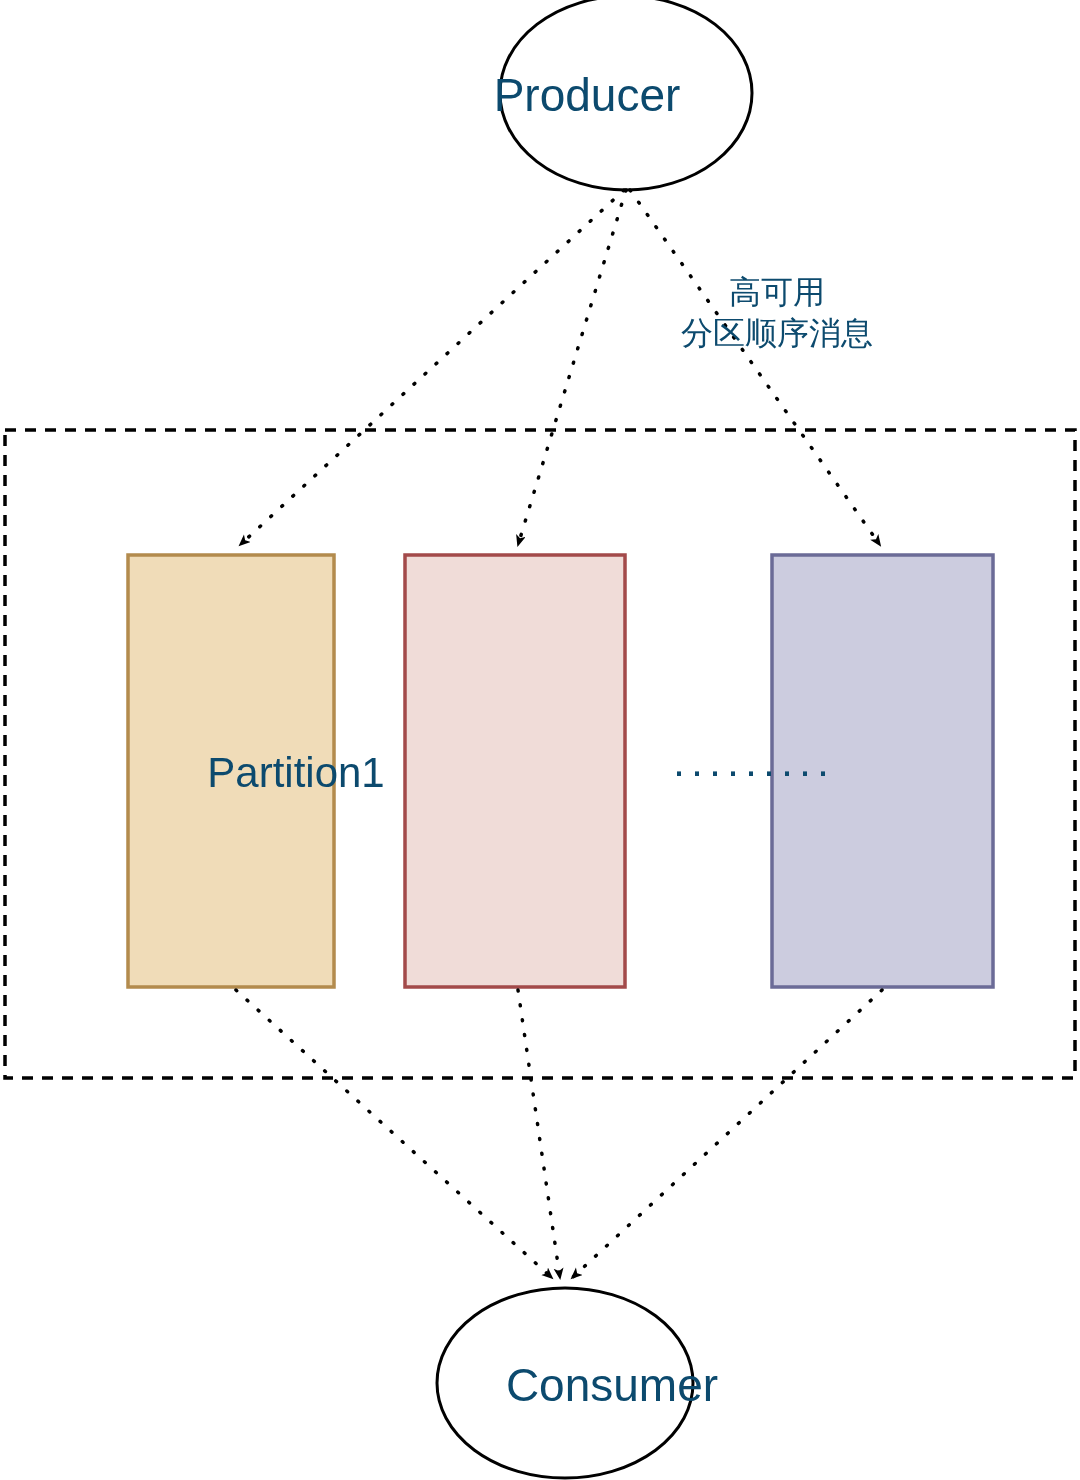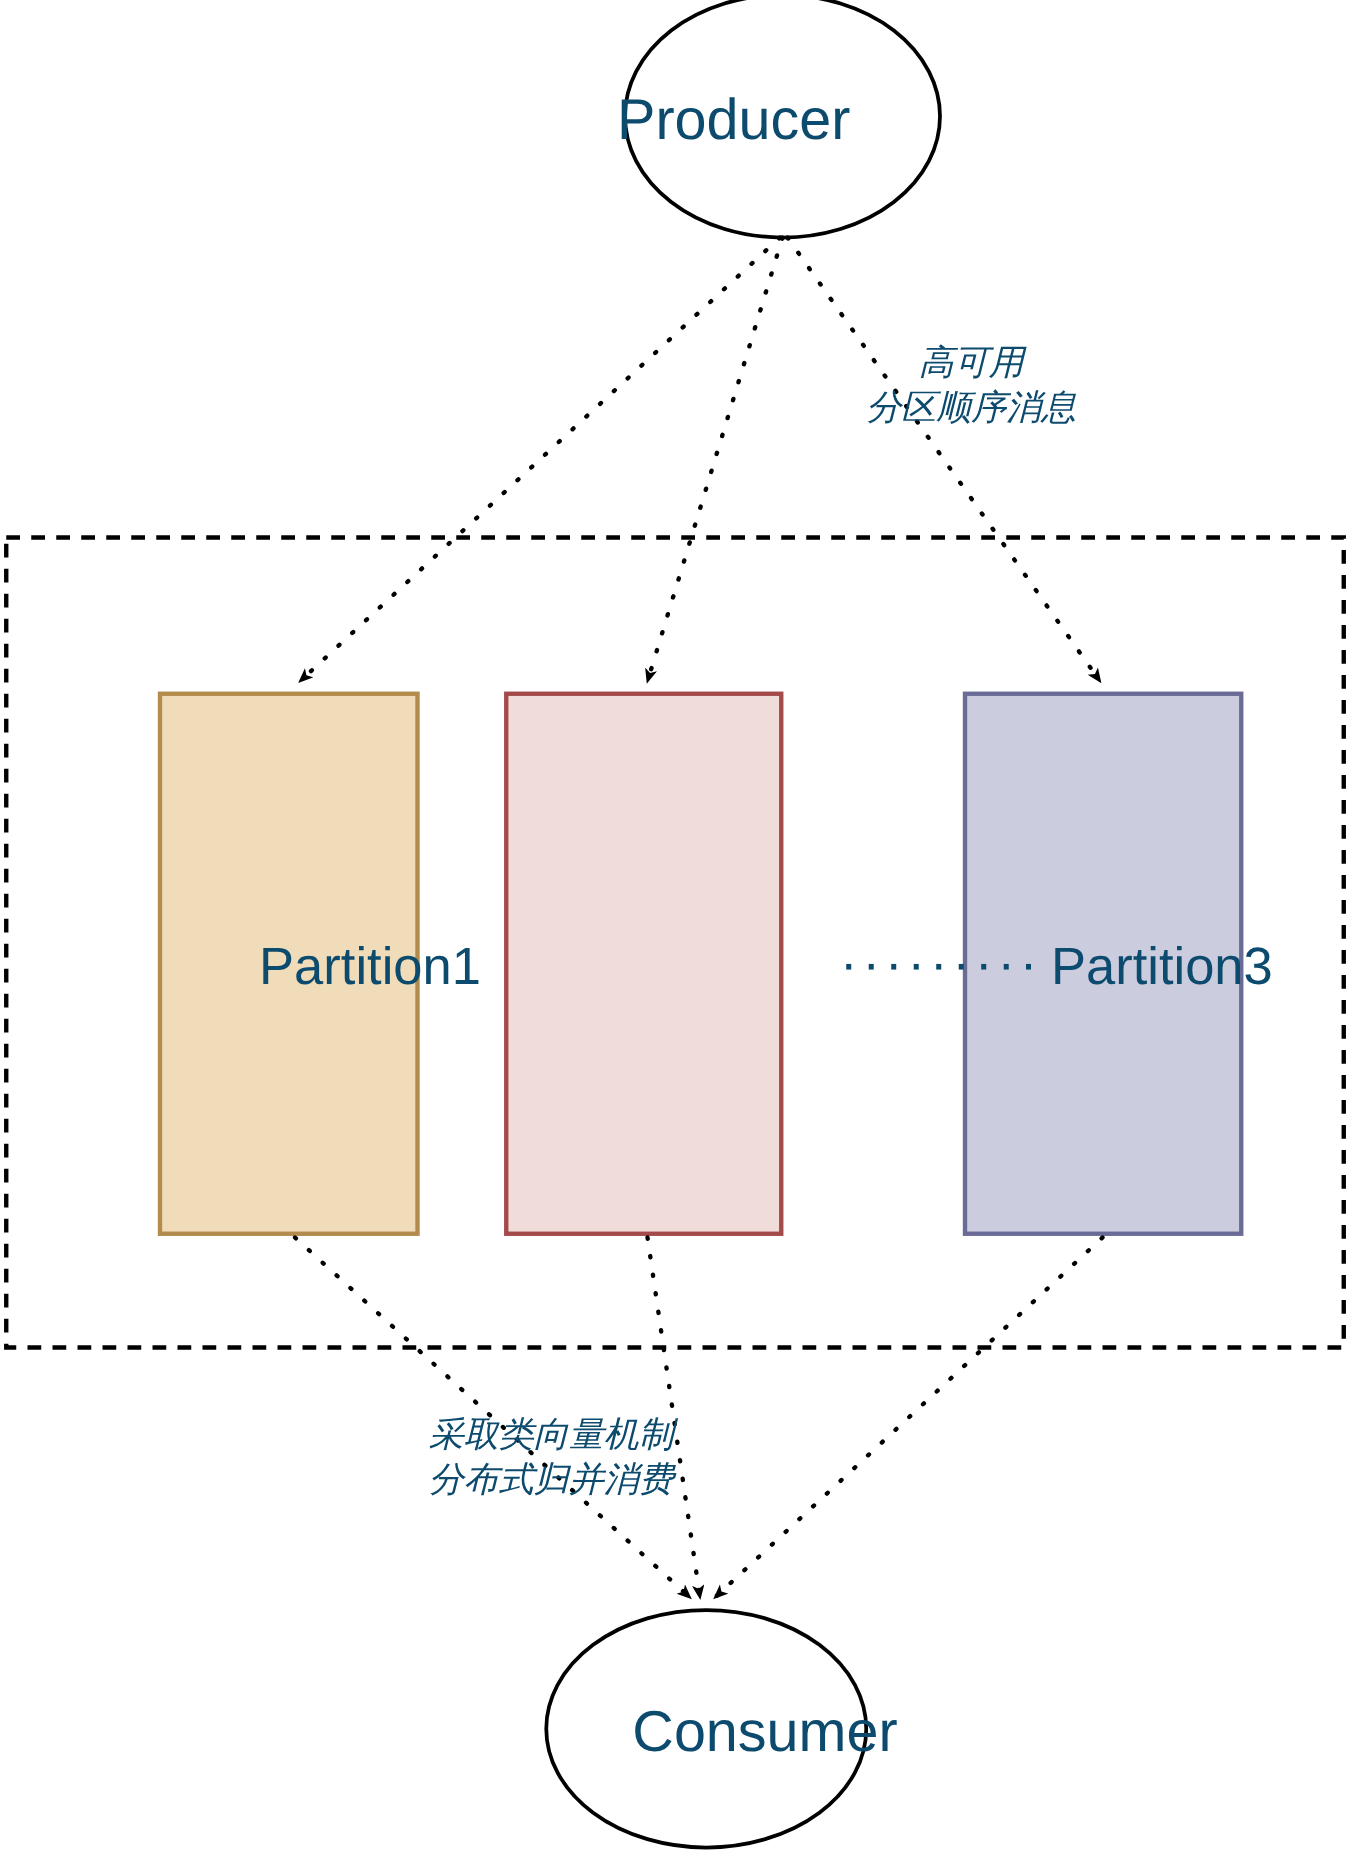--- a/index.html
+++ b/index.html
@@ -35,23 +35,22 @@
   .endpoint-label {
     font-size: 46px;
   }
   .box-label {
     font-size: 42px;
   }
   .group-label {
     font-size: 40px;
   }
   .edge-label {
-    font-size: 28px;
+    font-size: 32px;
     line-height: 1.28;
-    font-style: italic;
   }
   .edge-label span {
     display: block;
   }
 </style>
 </head>
 <body>
 
 <div id="stage">
 
@@ -78,29 +77,24 @@
     <path d="M 518 990 L 560 1278" fill="none" stroke="#000000" stroke-width="3.5" stroke-dasharray="1 14" stroke-linecap="round" marker-end="url(#arrow)"></path>
     <path d="M 882 990 L 572 1278" fill="none" stroke="#000000" stroke-width="3.5" stroke-dasharray="1 14" stroke-linecap="round" marker-end="url(#arrow)"></path>
 
     <ellipse cx="565" cy="1383" rx="128" ry="95" fill="#ffffff" stroke="#000000" stroke-width="3"></ellipse>
   </svg>
 
   <div class="node-label endpoint-label" style="left:0; top:70px; width:1080px;">Producer</div>
 
 
   <div class="node-label box-label" style="left:128px; top:750px; width:242px;">Partition1</div>
-  <div class="node-label box-label" style="left:772px; top:750px; width:221px;">Partition3</div>
 
   <div class="node-label box-label" style="left:625px; top:748px; width:148px; letter-spacing:4px;">·········</div>
 
   <div class="node-label edge-label" style="left:600px; top:272px; width:260px;">
     <span>高可用</span>
     <span>分区顺序消息</span>
   </div>
 
-  <div class="node-label edge-label" style="left:258px; top:1130px; width:272px;">
-    <span>采取类向量机制</span>
-    <span>分布式归并消费</span>
-  </div>
 
   <div class="node-label endpoint-label" style="left:0; top:1360px; width:1130px;">Consumer</div>
 
 </div>
 
 </body></html>

